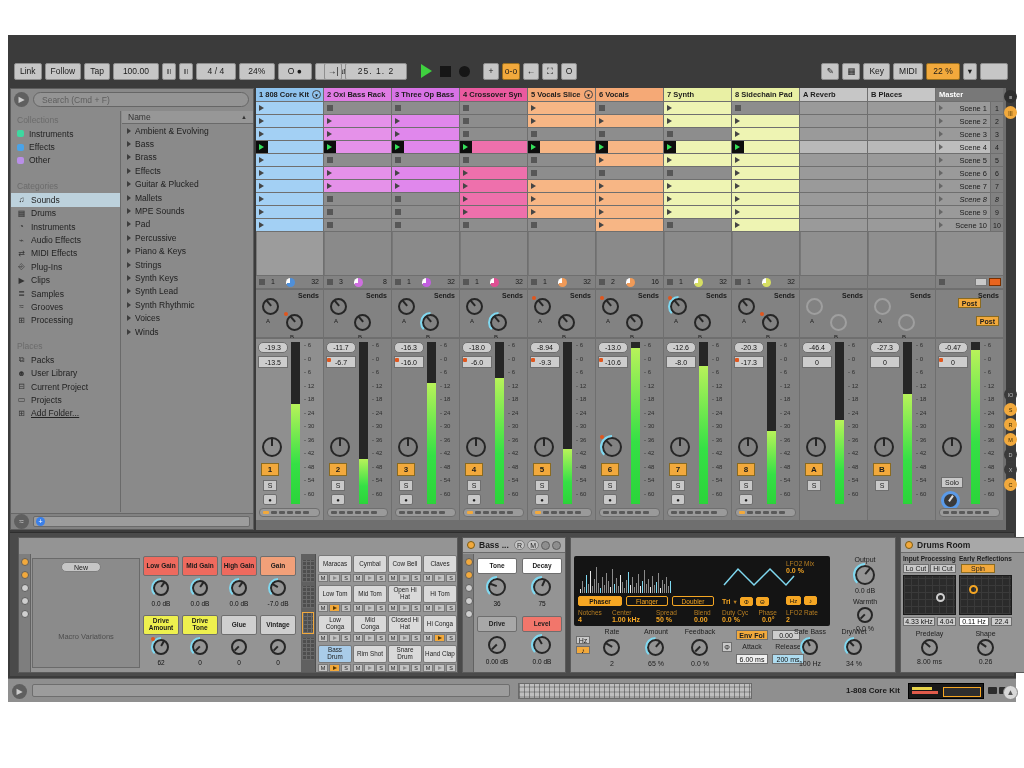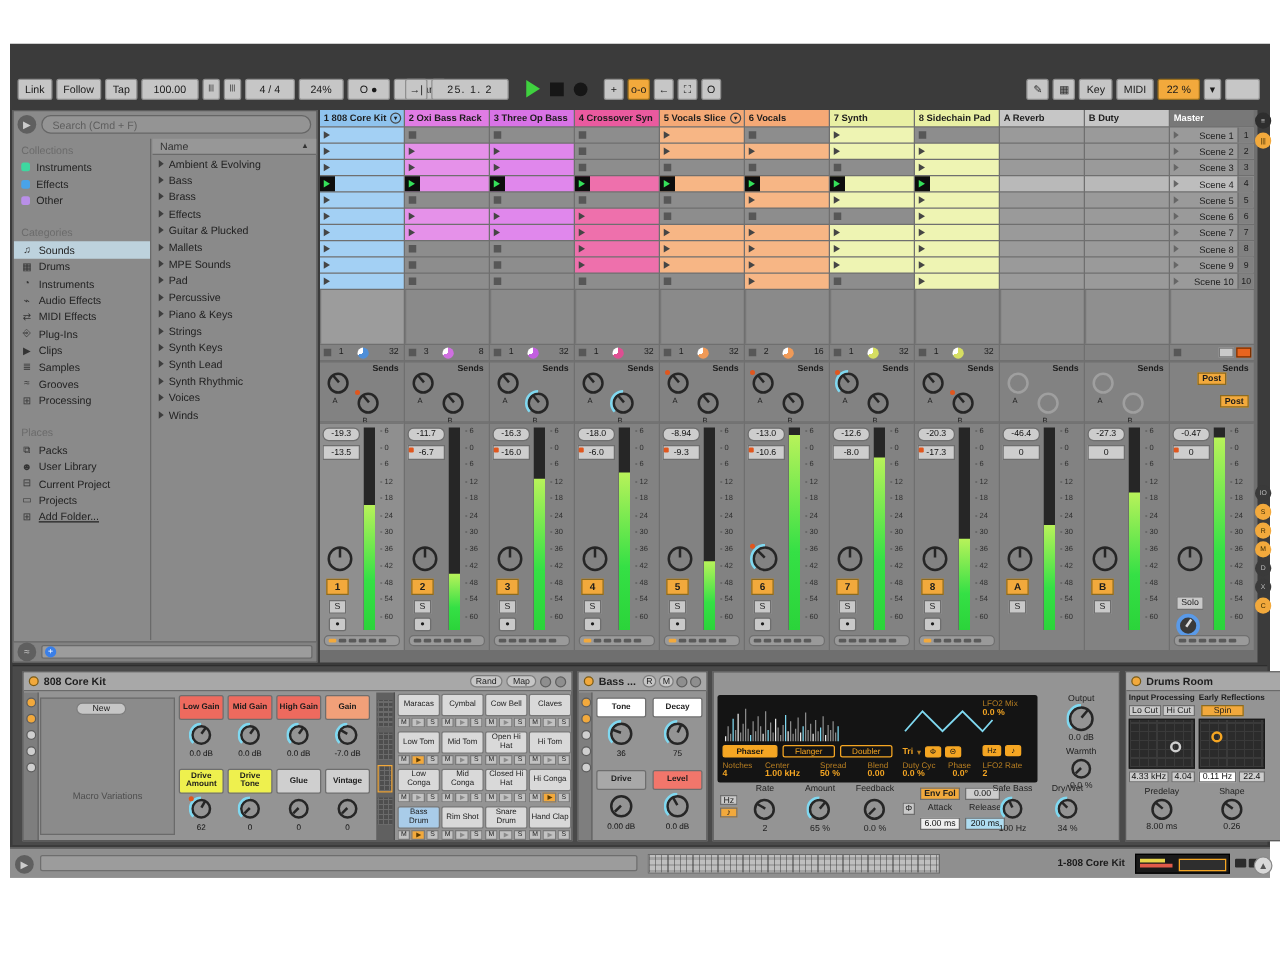--- a/index.html
+++ b/index.html
@@ -1055,21 +1055,21 @@
             <div>- 60</div>
           </div>
           <div class="kn" style="width: 20px; height: 20px; position: absolute; left: 6px; top: 98px;">
             <i style="transform: rotate(0deg);"></i>
           </div>
           <div class="actb" style="left: 5px; top: 124px; width: 18px; height: 13px;">A</div>
           <div class="sb" style="left: 7px; top: 141px; width: 14px; height: 11px;">S</div>
         </div>
       </div>
       <div class="col" style="left: 612px;">
-        <div class="thead" style="background: rgb(198, 198, 198);">B Duty</div>
+        <div class="thead" style="background: rgb(198, 198, 198);">B Places</div>
         <div class="slot" style="top: 14px; background: rgb(154, 154, 154);"></div>
         <div class="slot" style="top: 27px; background: rgb(154, 154, 154);"></div>
         <div class="slot" style="top: 40px; background: rgb(154, 154, 154);"></div>
         <div class="slot" style="top: 53px; background: rgb(185, 185, 185);"></div>
         <div class="slot" style="top: 66px; background: rgb(154, 154, 154);"></div>
         <div class="slot" style="top: 79px; background: rgb(154, 154, 154);"></div>
         <div class="slot" style="top: 92px; background: rgb(154, 154, 154);"></div>
         <div class="slot" style="top: 105px; background: rgb(154, 154, 154);"></div>
         <div class="slot" style="top: 118px; background: rgb(154, 154, 154);"></div>
         <div class="slot" style="top: 131px; background: rgb(154, 154, 154);"></div>
@@ -1139,21 +1139,21 @@
         <div class="scr" style="top: 79px; background: rgb(154, 154, 154);">
           <span style="width: 0px; height: 0px; border-left: 4px solid rgb(102, 102, 102); border-top: 3px solid transparent; border-bottom: 3px solid transparent; margin-left: 3px;"></span>
           <span style="margin-left: auto; margin-right: 16px;">Scene 6</span>
           <span class="scnum">6</span>
         </div>
         <div class="scr" style="top: 92px; background: rgb(154, 154, 154);">
           <span style="width: 0px; height: 0px; border-left: 4px solid rgb(102, 102, 102); border-top: 3px solid transparent; border-bottom: 3px solid transparent; margin-left: 3px;"></span>
           <span style="margin-left: auto; margin-right: 16px;">Scene 7</span>
           <span class="scnum">7</span>
         </div>
-        <div class="scr" style="top: 105px; background: rgb(154, 154, 154);">
+        <div class="scr" style="top: 105px; background: rgb(154, 154, 154); font-style: italic;">
           <span style="width: 0px; height: 0px; border-left: 4px solid rgb(102, 102, 102); border-top: 3px solid transparent; border-bottom: 3px solid transparent; margin-left: 3px;"></span>
           <span style="margin-left: auto; margin-right: 16px;">Scene 8</span>
           <span class="scnum">8</span>
         </div>
         <div class="scr" style="top: 118px; background: rgb(154, 154, 154);">
           <span style="width: 0px; height: 0px; border-left: 4px solid rgb(102, 102, 102); border-top: 3px solid transparent; border-bottom: 3px solid transparent; margin-left: 3px;"></span>
           <span style="margin-left: auto; margin-right: 16px;">Scene 9</span>
           <span class="scnum">9</span>
         </div>
         <div class="scr" style="top: 131px; background: rgb(154, 154, 154);">
@@ -1219,30 +1219,20 @@
       <div class="rcirc" style="top: 330px; background: rgb(242, 169, 60); color: rgb(58, 42, 0);">R</div>
       <div class="rcirc" style="top: 345px; background: rgb(242, 169, 60); color: rgb(58, 42, 0);">M</div>
       <div class="rcirc" style="top: 360px; background: rgb(58, 58, 58); color: rgb(187, 187, 187);">D</div>
       <div class="rcirc" style="top: 375px; background: rgb(58, 58, 58); color: rgb(187, 187, 187);">X</div>
       <div class="rcirc" style="top: 390px; background: rgb(242, 169, 60); color: rgb(58, 42, 0);">C</div>
     </div>
 
   <div id="devarea">
 
     <div class="dev" style="left:8px;width:440px">
-      <div class="devhead">
-        <div class="pw"></div>
-        <span>808 Core Kit</span>
-        <span style="margin-left:auto;display:flex;gap:3px;align-items:center">
-          <span class="pill">Rand</span>
-          <span class="pill">Map</span>
-          <span class="hic"></span>
-          <span class="hic"></span>
-        </span>
-      </div>
       <div id="rackstrip" style="position:absolute;left:0;top:16px;bottom:0;width:12px;background:#7e7e7e;border-right:1px solid #626262">
           <div style="position: absolute; left: 2px; top: 4px; width: 8px; height: 8px; border-radius: 50%; background: rgb(242, 169, 60); border: 1px solid rgb(94, 94, 94);"></div>
           <div style="position: absolute; left: 2px; top: 17px; width: 8px; height: 8px; border-radius: 50%; background: rgb(242, 169, 60); border: 1px solid rgb(94, 94, 94);"></div>
           <div style="position: absolute; left: 2px; top: 30px; width: 8px; height: 8px; border-radius: 50%; background: rgb(207, 207, 207); border: 1px solid rgb(94, 94, 94);"></div>
           <div style="position: absolute; left: 2px; top: 43px; width: 8px; height: 8px; border-radius: 50%; background: rgb(207, 207, 207); border: 1px solid rgb(94, 94, 94);"></div>
           <div style="position: absolute; left: 2px; top: 56px; width: 8px; height: 8px; border-radius: 50%; background: rgb(207, 207, 207); border: 1px solid rgb(94, 94, 94);"></div>
         </div>
       <div style="position:absolute;left:13px;top:20px;width:108px;bottom:4px;background:#8b8b8b;border:1px solid #6a6a6a">
         <div class="pill" style="position:absolute;left:28px;top:3px;width:40px;justify-content:center">New</div>
         <div style="position:absolute;bottom:26px;width:100%;text-align:center;font-size:7.5px;color:#4e4e4e">Macro Variations</div>

